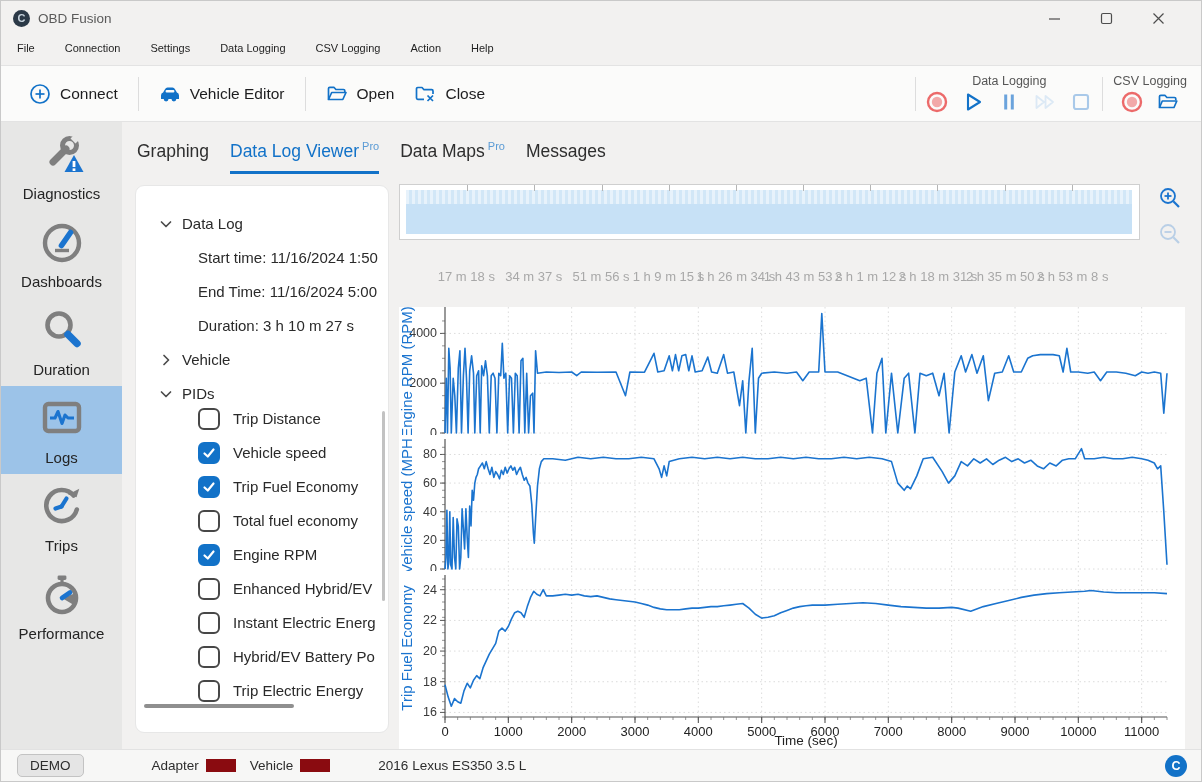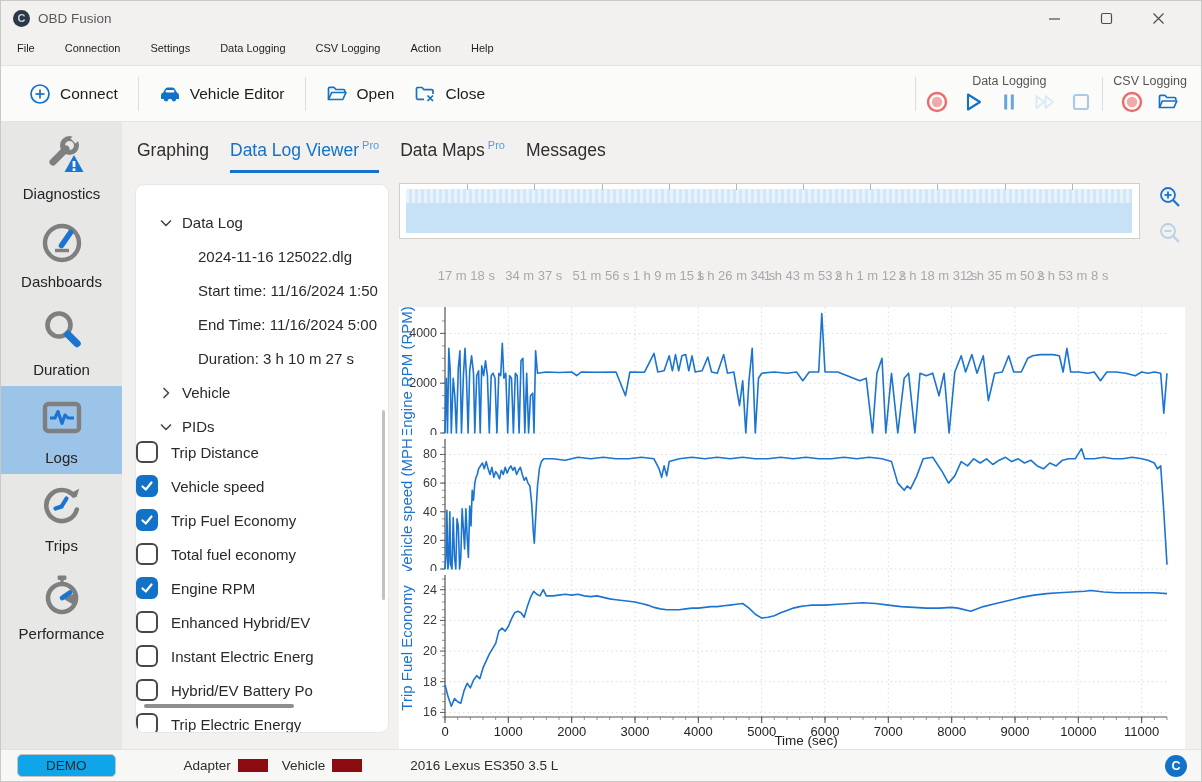--- a/index.html
+++ b/index.html
@@ -52,21 +52,21 @@
   .tab sup { font-size:11px; color:#5b9bd5; margin-left:3px; }
 
   
   .panels { flex:1 1 auto; display:flex; min-height:0; }
   .tree-panel { width:254px; flex:0 0 auto; background:#fff; border:1px solid #e7e7e7;
     border-radius:9px; margin:1px 10px 16px 0; position:relative; overflow:hidden;
     padding:12px 0 0 0; }
   .tree-row { height:34px; display:flex; align-items:flex-end; font-size:15px; color:#2a2a2a; cursor:default; }
   .tree-row .chev { width:16px; height:16px; margin:0 8px 0 22px; flex:0 0 auto; }
   .tree-row.child { padding-left:62px; white-space:nowrap; }
-  .pid-row { height:34px; display:flex; align-items:center; gap:13px; white-space:nowrap; cursor:default; }
+  .pid-row { height:34px; display:flex; align-items:center; padding-left:62px; gap:13px; white-space:nowrap; cursor:default; }
   .cbx { width:22px; height:22px; border:2px solid #474747; border-radius:6px; flex:0 0 auto;
     background:#fff; display:flex; align-items:center; justify-content:center; }
   .cbx.on { background:var(--accent); border-color:var(--accent); }
   .pid-label { font-size:15px; color:#2a2a2a; }
   .vscroll { position:absolute; right:3px; top:225px; width:3px; height:190px; background:#c2c2c2; border-radius:2px; }
   .hscroll { position:absolute; left:8px; bottom:24px; height:4px; width:150px; background:#8f8f8f; border-radius:2px; }
 
   
   .chart-col { flex:1 1 auto; min-width:0; display:flex; flex-direction:column;gap:23px; }
   .timeline-row { display:flex; align-items:flex-start; height:58px; }
@@ -79,21 +79,21 @@
   .tl-zoom { display:flex; flex-direction:column; gap:8px; margin-left:18px; padding-top:2px; }
   .tl-labels { position:relative; height:24px; width:741px; }
   .tl-label { position:absolute; top:4px; transform:translateX(-50%); font-size:13px;
     color:#a8a8a8; white-space:nowrap; }
   .charts { background:#fff; width:786px; }
   .charts svg { display:block; }
 
   
   .statusbar { height:32px; background:#f7f7f6; border-top:1px solid #e2e2e2;
     display:flex; align-items:center; padding:0 14px 0 16px; gap:14px; font-size:13.5px; color:#2d2d2d; flex:0 0 auto; }
-  .demo-chip { border:1px solid #c3c3c3; border-radius:5px; padding:3px 28px; background:#0ea5e9; }
+  .demo-chip { border:1px solid #c3c3c3; border-radius:5px; padding:3px 12px; background:#e5e5e5; }
   .swatch { width:30px; height:13px; background:var(--maroon); display:inline-block; margin-left:7px; vertical-align:-2px; }
   .status-gap { width:40px; }
   .conn-badge { margin-left:auto; width:22px; height:22px; border-radius:50%; background:var(--accent);
     color:#fff; font-size:12.5px; font-weight:bold; display:flex; align-items:center; justify-content:center; }
 </style>
 </head>
 <body>
 
 <div class="app">
 
@@ -293,21 +293,20 @@
         </div>
 
       <div class="panels">
         <div class="tree-panel" id="treepanel">
             <div class="tree-row">
               <svg class="chev" viewBox="0 0 16 16">
                 <polyline points="3.5,6 8,10.5 12.5,6" fill="none" stroke="#4c4c4c" stroke-width="1.7" stroke-linecap="round" stroke-linejoin="round"></polyline>
               </svg>
               <span style="white-space:nowrap">Data Log</span>
             </div>
-            <div class="tree-row child">2024-11-16 125022.dlg</div>
             <div class="tree-row child">Start time: 11/16/2024 1:50</div>
             <div class="tree-row child">End Time: 11/16/2024 5:00</div>
             <div class="tree-row child">Duration: 3 h 10 m 27 s</div>
             <div class="tree-row">
               <svg class="chev" viewBox="0 0 16 16">
                 <polyline points="6,3.5 10.5,8 6,12.5" fill="none" stroke="#4c4c4c" stroke-width="1.7" stroke-linecap="round" stroke-linejoin="round"></polyline>
               </svg>
               <span style="white-space:nowrap">Vehicle</span>
             </div>
             <div class="tree-row">

